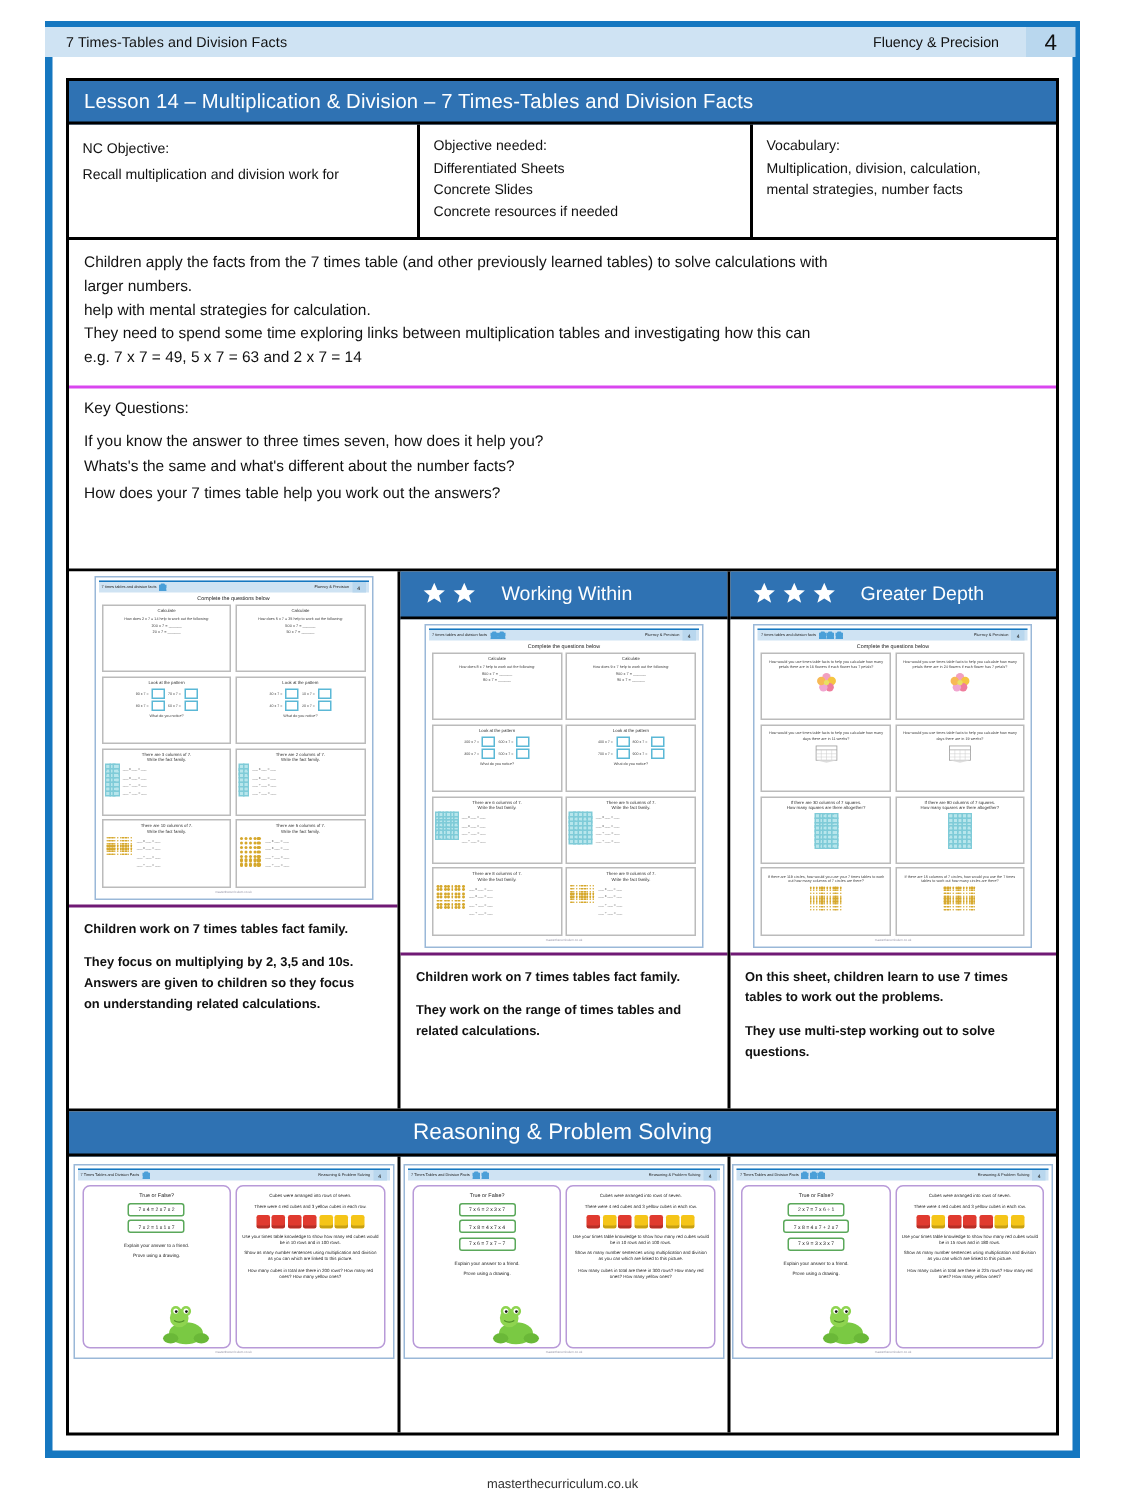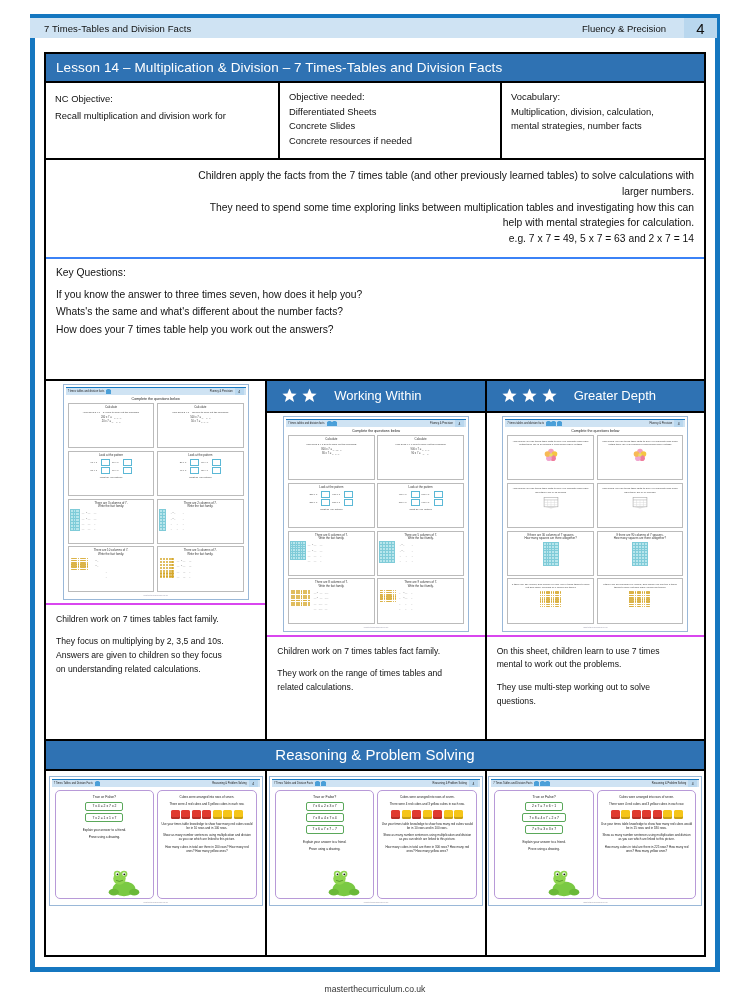--- a/index.html
+++ b/index.html
@@ -69,21 +69,21 @@
   
   .info-row { display: flex; border-bottom: 2px solid #000; }
   .info-cell { padding: 7px 9px 10px 9px; font-size: 9.4px; color: #111; line-height: 1.85; }
   .info-cell .lbl { display: block; }
   .info-cell .ln  { display: block; }
   .info-cell:nth-child(1) { width: 234px; border-right: 2px solid #000; }
   .info-cell:nth-child(2) { width: 222px; border-right: 2px solid #000; line-height: 1.55; }
   .info-cell:nth-child(3) { flex: 1; line-height: 1.55; }
 
   
-  .overview { padding: 8px 10px 10px 10px; border-bottom: 2px solid #3b82f6; text-align: right; }
+  .overview { padding: 8px 10px 10px 10px; border-bottom: 2px solid #d946ef; }
   .overview .ln { font-size: 10.3px; color: #111; line-height: 1.52; }
 
   
   .keyq { padding: 8px 10px 10px 10px; border-bottom: 2px solid #000; height: 122px; }
   .keyq .hdr { font-size: 10.3px; color: #111; margin-bottom: 8px; }
   .keyq .ln  { font-size: 10.3px; color: #111; line-height: 1.72; }
 
   
   .diff-row { display: flex; border-bottom: 2px solid #000; }
   .diff-col { width: 33.333%; }
@@ -98,21 +98,22 @@
   .stars { display: flex; gap: 3px; }
   .star { width: 17px; height: 17px; fill: #fff; display: block; }
   .diff-head-label { font-size: 13px; margin-left: 10px; white-space: nowrap; }
 
   .thumb-wrap {
     height: 222px; display: flex; align-items: center; justify-content: center;
     background: #fff; padding: 4px 0;
   }
   .diff-desc {
     padding: 8px 10px 10px 10px; height: 104px;
-    border-top: 2px solid #d946ef;
+    border-top: 2px solid #701a75;
+    font-weight: bold;
   }
   .diff-desc .ln { font-size: 8.6px; color: #111; line-height: 1.62; }
   .diff-desc .gap { height: 9px; }
 
   
   .reason-head {
     background: #2f72b3; color: #fff;
     height: 30px; display: flex; align-items: center; justify-content: center;
     font-size: 15px; border-bottom: 2px solid #000;
   }
@@ -249,22 +250,22 @@
       <div class="info-cell">
         <span class="lbl">Vocabulary:</span>
         <span class="ln">Multiplication, division, calculation,</span>
         <span class="ln">mental strategies, number facts</span>
       </div>
     </div>
 
     <div class="overview">
       <div class="ln">Children apply the facts from the 7 times table (and other previously learned tables) to solve calculations with</div>
       <div class="ln">larger numbers.</div>
+      <div class="ln">help with mental strategies for calculation.</div>
       <div class="ln">They need to spend some time exploring links between multiplication tables and investigating how this can</div>
-      <div class="ln">help with mental strategies for calculation.</div>
       <div class="ln">e.g. 7 x 7 = 49,  5 x 7 = 63 and 2 x 7 = 14</div>
     </div>
 
     <div class="keyq">
       <div class="hdr">Key Questions:</div>
       <div class="ln">If you know the answer to three times seven, how does it help you?</div>
       <div class="ln">Whats's the same and what's different about the number facts?</div>
       <div class="ln">How does your 7 times table help you work out the answers?</div>
     </div>
 
@@ -1278,21 +1279,21 @@
                     <i style="width: 1.3px; height: 1.3px;"></i>
                     <i style="width: 1.3px; height: 1.3px;"></i>
                   </div>
               </div>
             </div>
             <div class="ws-foot">masterthecurriculum.co.uk</div>
           </div>
         </div>
         <div class="diff-desc">
           <div class="ln">On this sheet, children learn to use 7 times</div>
-          <div class="ln">mental to work out the problems.</div>
+          <div class="ln">tables to work out the problems.</div>
           <div class="gap"></div>
           <div class="ln">They use multi-step working out to solve</div>
           <div class="ln">questions.</div>
         </div>
       </div>
     </div>
 
     <div class="reason-head">Reasoning &amp; Problem Solving</div>
 
     <div class="reason-row">

